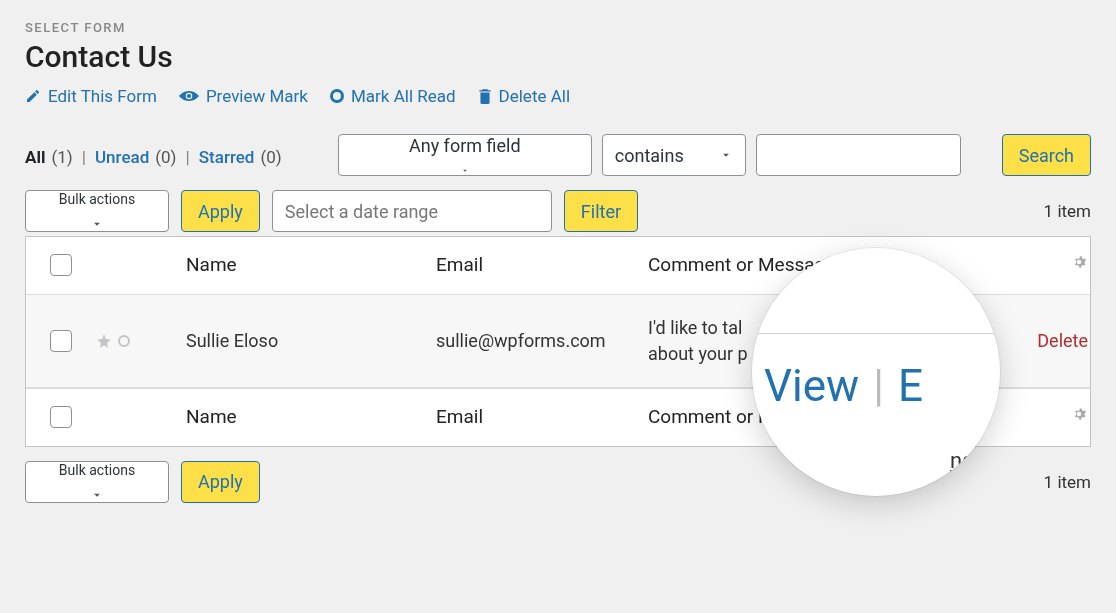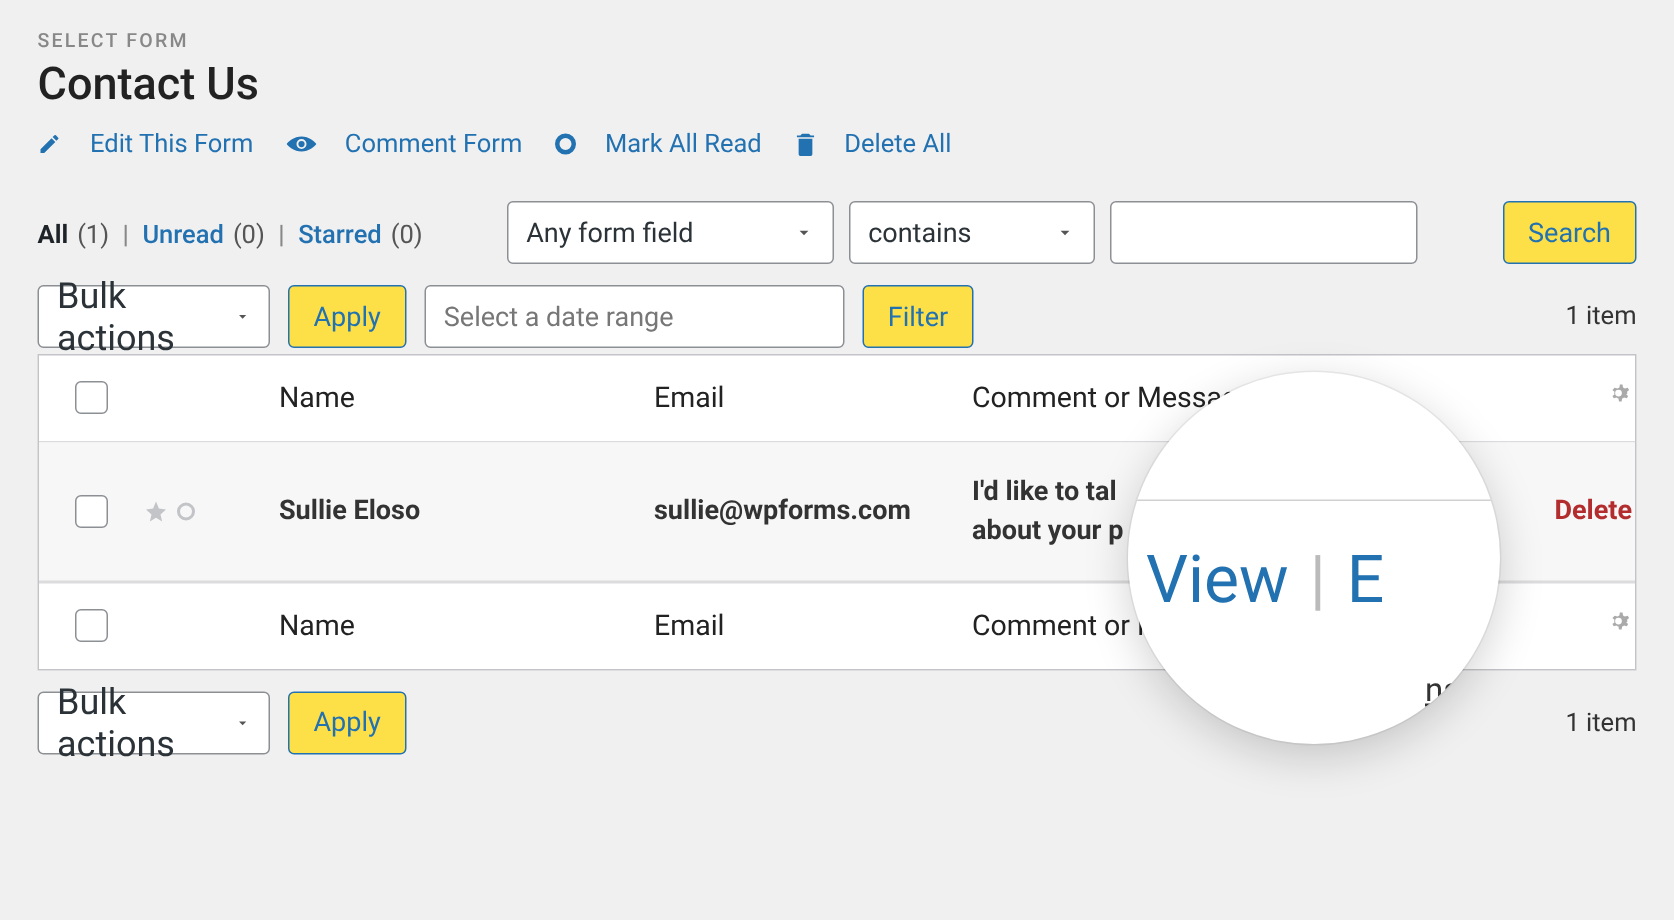--- a/index.html
+++ b/index.html
@@ -27,21 +27,21 @@
   .action-links {
     display: flex;
     gap: 22px;
     margin-bottom: 28px;
   }
   .action-link {
     color: #2271b1;
     font-size: 17px;
     display: inline-flex;
     align-items: center;
-    gap: 19px;
+    gap: 7px;
     text-decoration: none;
     cursor: pointer;
   }
   .action-link svg, .action-link .icon-circle, .action-link .icon-trash { flex-shrink: 0; }
   .icon-circle {
     width: 14px; height: 14px;
     border: 3px solid #2271b1;
     border-radius: 50%;
   }
 
@@ -72,22 +72,22 @@
     color: #2c3338;
     padding: 0 12px;
     height: 42px;
     display: flex;
     align-items: center;
     justify-content: space-between;
     gap: 10px;
   }
   .sel { cursor: pointer; }
   .sel .chev { color: #555; width: 14px; height: 14px; }
-  .sel-field { width: 218px; }
-  .sel-comp { width: 164px; align-items: center; }
+  .sel-field { width: 254px; flex-direction: column; }
+  .sel-comp { width: 144px; align-items: center; }
   .input-search { width: 205px; }
   .btn {
     border: 1.5px solid #2271b1;
     background: #fde047;
     color: #2271b1;
     font-size: 18px;
     border-radius: 4px;
     padding: 0 16px;
     height: 42px;
     display: inline-flex;
@@ -95,21 +95,21 @@
     cursor: pointer;
   }
   .flex-grow { flex: 1; }
 
   .filter-row2 {
     display: flex;
     align-items: center;
     gap: 12px;
     margin-bottom: 4px;
   }
-  .sel-bulk { width: 155px; font-size: 24px; }
+  .sel-bulk { width: 144px; font-size: 14px; flex-direction: column; }
   .input-date { width: 280px; color: #777; }
   .items-count { font-size: 17px; color: #333; }
 
   .table {
     background: #fff;
     border: 1px solid #c3c4c7;
     width: 100%;
   }
   .thead, .tfoot, .trow {
     display: grid;
@@ -118,21 +118,21 @@
     border-bottom: 1px solid #dcdcde;
   }
   .tfoot { border-bottom: none; border-top: 1px solid #dcdcde; }
   .thead .th, .tfoot .th {
     font-size: 19px;
     font-weight: 400;
     color: #222;
     padding: 16px 10px;
     line-height: 1.3;
   }
-  .trow { background: #f7f7f7; font-weight: bold; }
+  .trow { background: #f7f7f7; }
   .trow .td {
     font-size: 18px;
     color: #333;
     padding: 20px 10px;
     line-height: 1.45;
   }
   .checkbox {
     width: 22px; height: 22px;
     border: 1.5px solid #8c8f94;
     border-radius: 4px;
@@ -205,21 +205,21 @@
   <a class="action-link">
     <svg width="16" height="16" viewBox="0 0 24 24" fill="#2271b1">
         <path d="M3 17.25V21h3.75L17.81 9.94l-3.75-3.75L3 17.25zM20.71 7.04a1 1 0 0 0 0-1.41l-2.34-2.34a1 1 0 0 0-1.41 0L15.13 5.12l3.75 3.75 1.83-1.83z"></path>
       </svg>
     <span>Edit This Form</span>
   </a>
   <a class="action-link">
     <svg width="20" height="14" viewBox="0 0 24 16" fill="#2271b1">
         <path d="M12 2C6 2 1.7 5.9 0 8c1.7 2.1 6 6 12 6s10.3-3.9 12-6c-1.7-2.1-6-6-12-6zm0 10a4 4 0 1 1 0-8 4 4 0 0 1 0 8zm0-6.5a2.5 2.5 0 1 0 0 5 2.5 2.5 0 0 0 0-5z"></path>
       </svg>
-    <span>Comment Form</span>
+    <span>Preview Mark</span>
   </a>
   <a class="action-link">
     <span class="icon-circle"></span>
     <span>Mark All Read</span>
   </a>
   <a class="action-link">
     <svg width="14" height="16" viewBox="0 0 24 28" fill="#2271b1">
         <path d="M4 8h16v18a2 2 0 0 1-2 2H6a2 2 0 0 1-2-2V8zm4-6h8l2 2h4v2H2V4h4l2-2z"></path>
       </svg>
     <span>Delete All</span>

